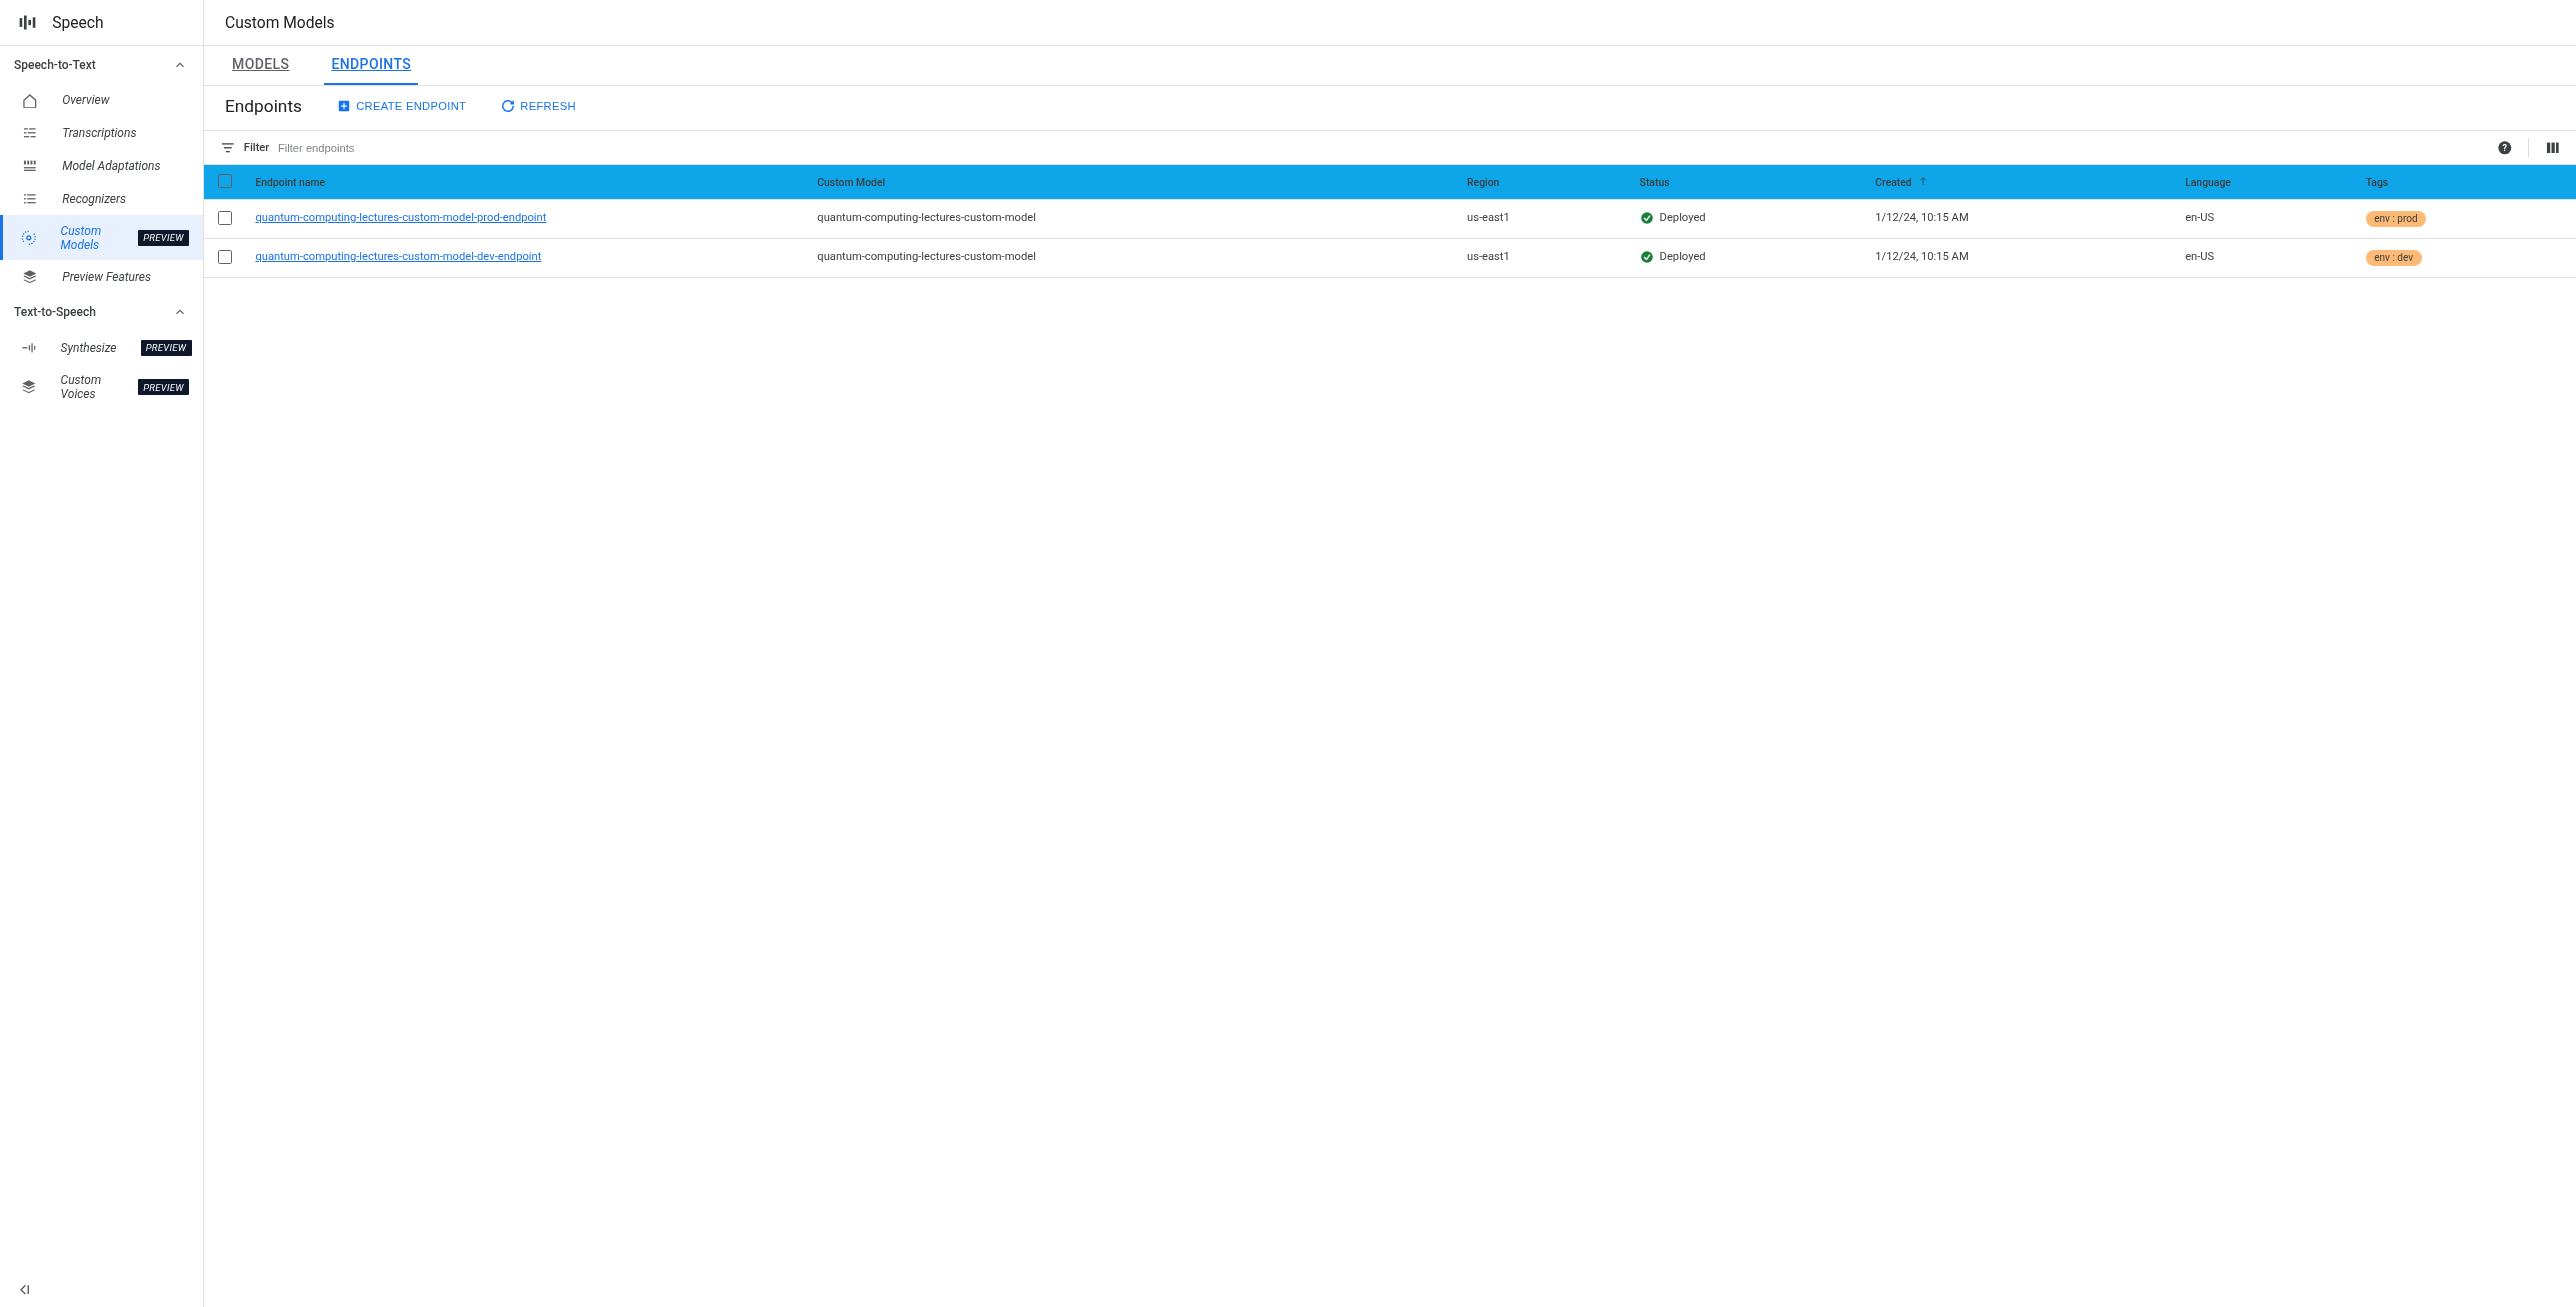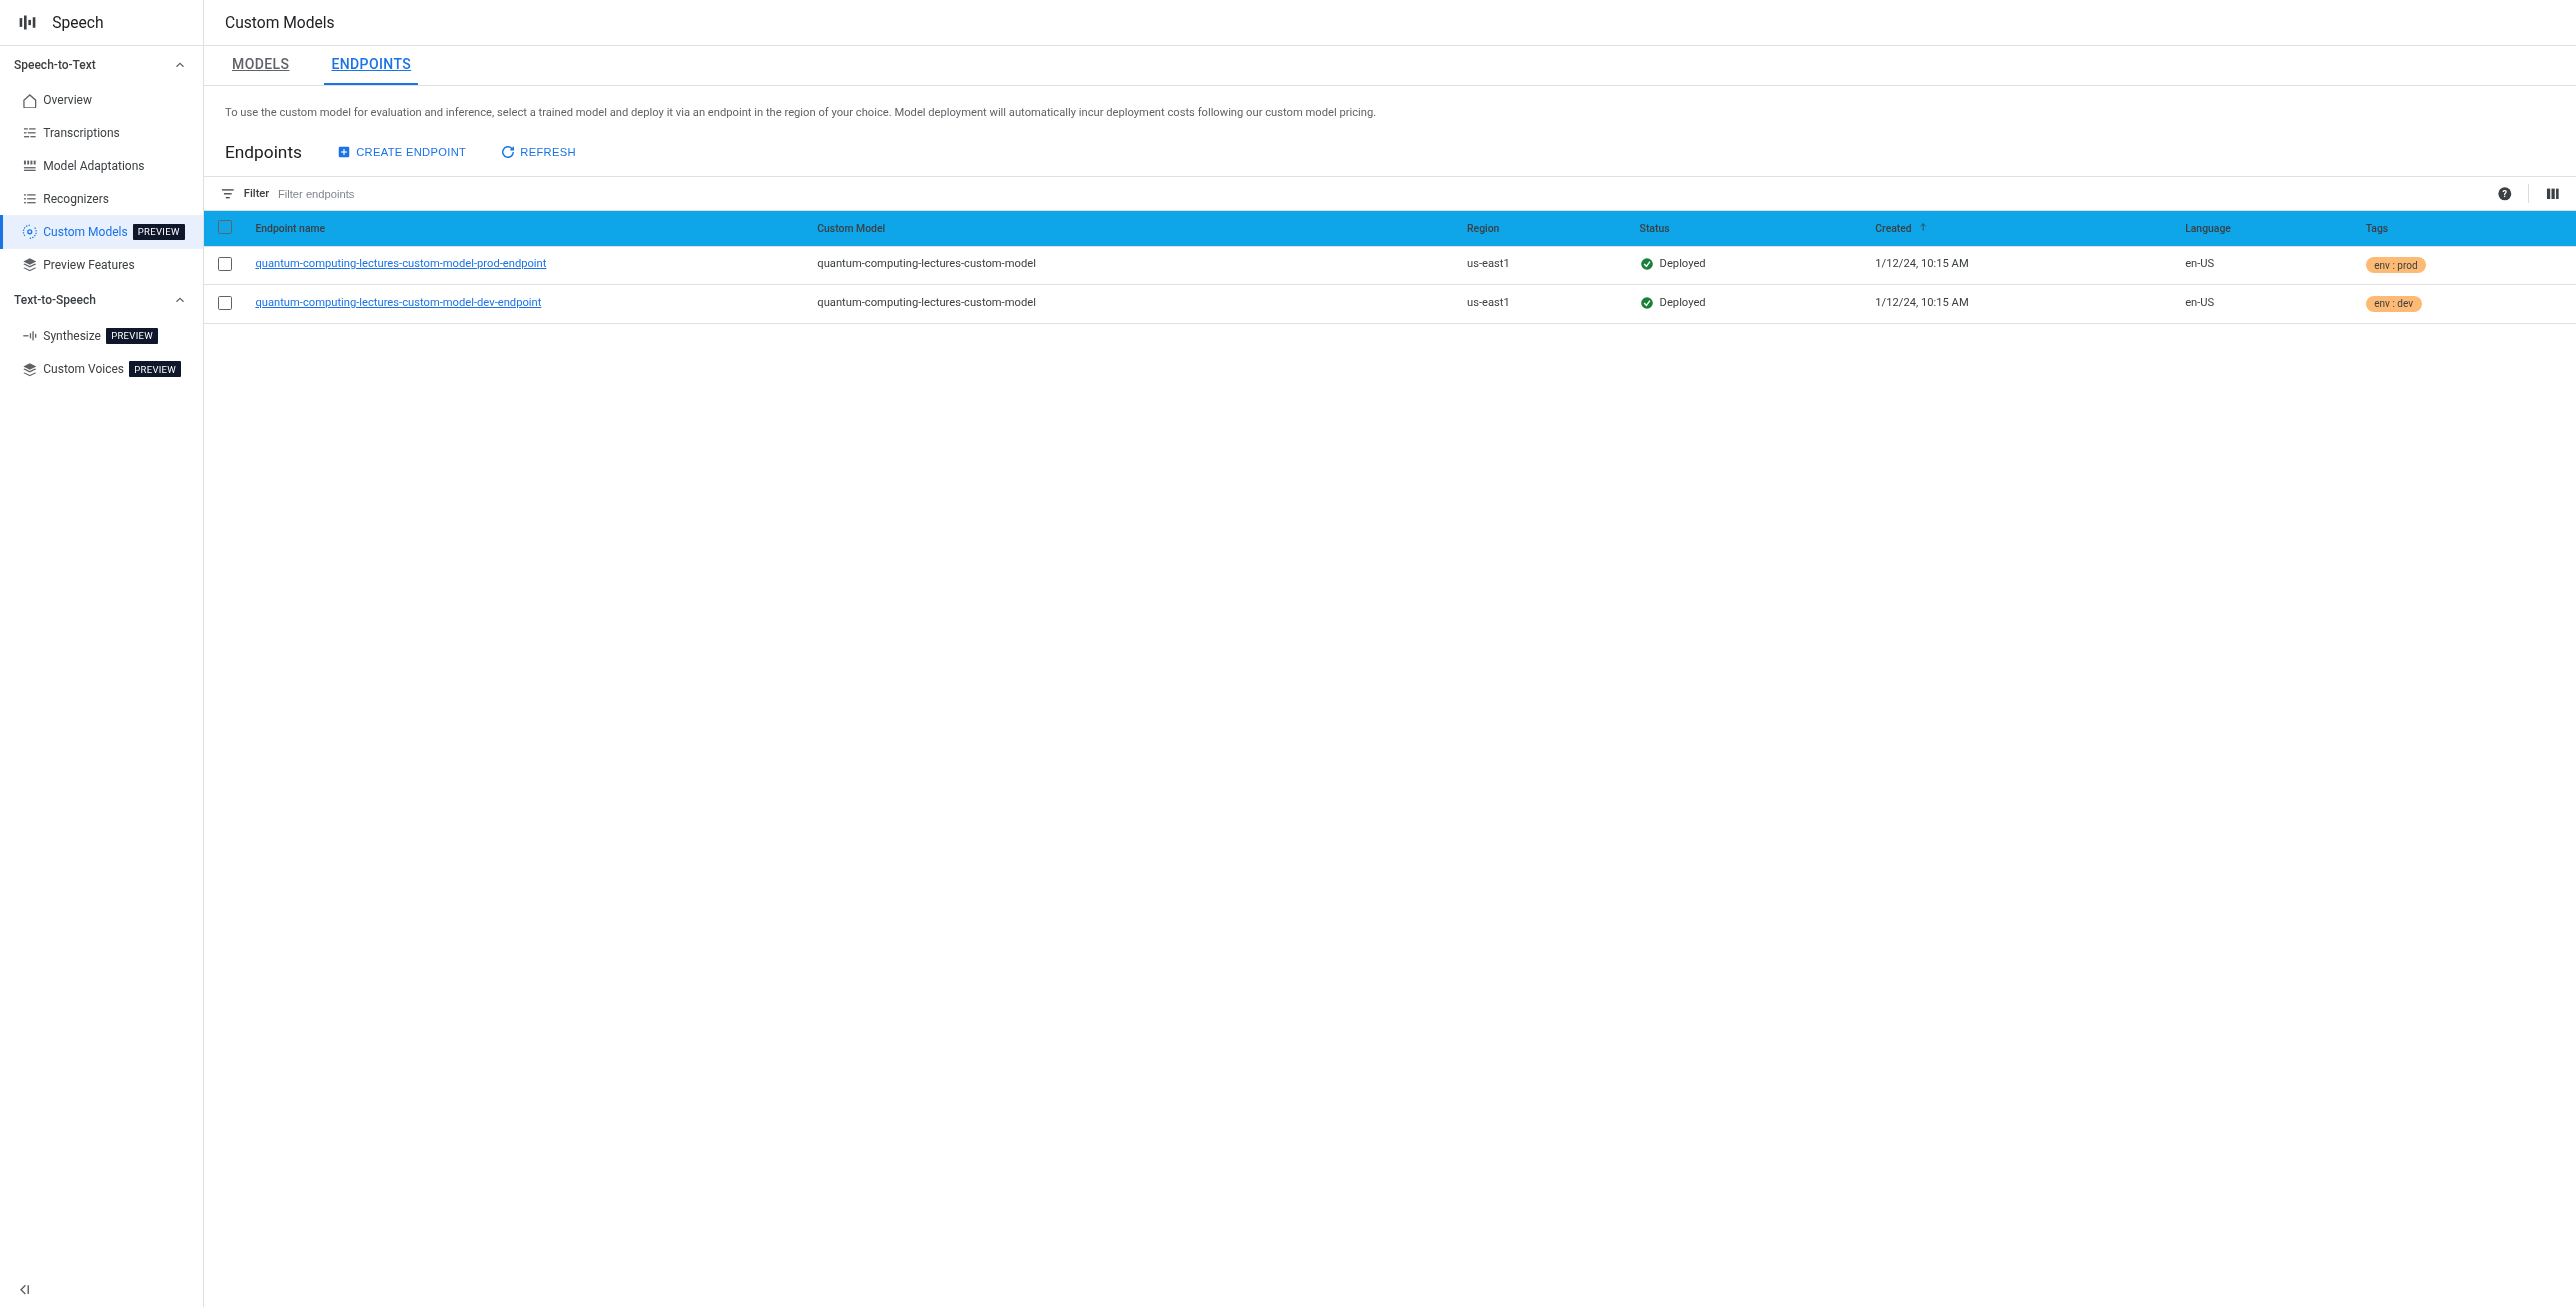--- a/index.html
+++ b/index.html
@@ -38,26 +38,27 @@
     align-items: center;
     padding: 12px 15.6px 12px 14px;
     cursor: pointer;
     font-size: 12px;
     color: #3c4043;
     font-weight: 500;
   }
   .nav-item {
     display: flex;
     align-items: center;
-    gap: 5px;
+    gap: 24px;
     padding: 8.6px 14px 8.6px 21px;
     cursor: pointer;
     font-size: 12px;
     color: #3c4043;
     position: relative;
+    font-style: italic;
   }
   .nav-item.active {
     background: #e8f0fe;
     color: #1a73e8;
   }
   .nav-item.active::before {
     content: "";
     position: absolute;
     left: 0; top: 0; bottom: 0;
     width: 2.6px;
@@ -343,21 +344,20 @@
   </aside>
 
   <main class="main">
     <div class="page-header">Custom Models</div>
 
     <div class="tabs">
       <div class="tab">MODELS</div>
       <div class="tab active">ENDPOINTS</div>
     </div>
 
-    <div class="description">To use the custom model for evaluation and inference, select a trained model and deploy it via an endpoint in the region of your choice. Model deployment will automatically incur deployment costs following our custom model pricing.</div>
 
     <div class="section-bar">
       <span class="section-title">Endpoints</span>
       <button class="action-btn">
         <span>
           <svg width="14" height="14" viewBox="0 0 24 24" fill="#1a73e8">
               <rect x="3" y="3" width="18" height="18" rx="2"></rect>
               <rect x="11" y="7" width="2" height="10" fill="#fff"></rect>
               <rect x="7" y="11" width="10" height="2" fill="#fff"></rect>
             </svg>

